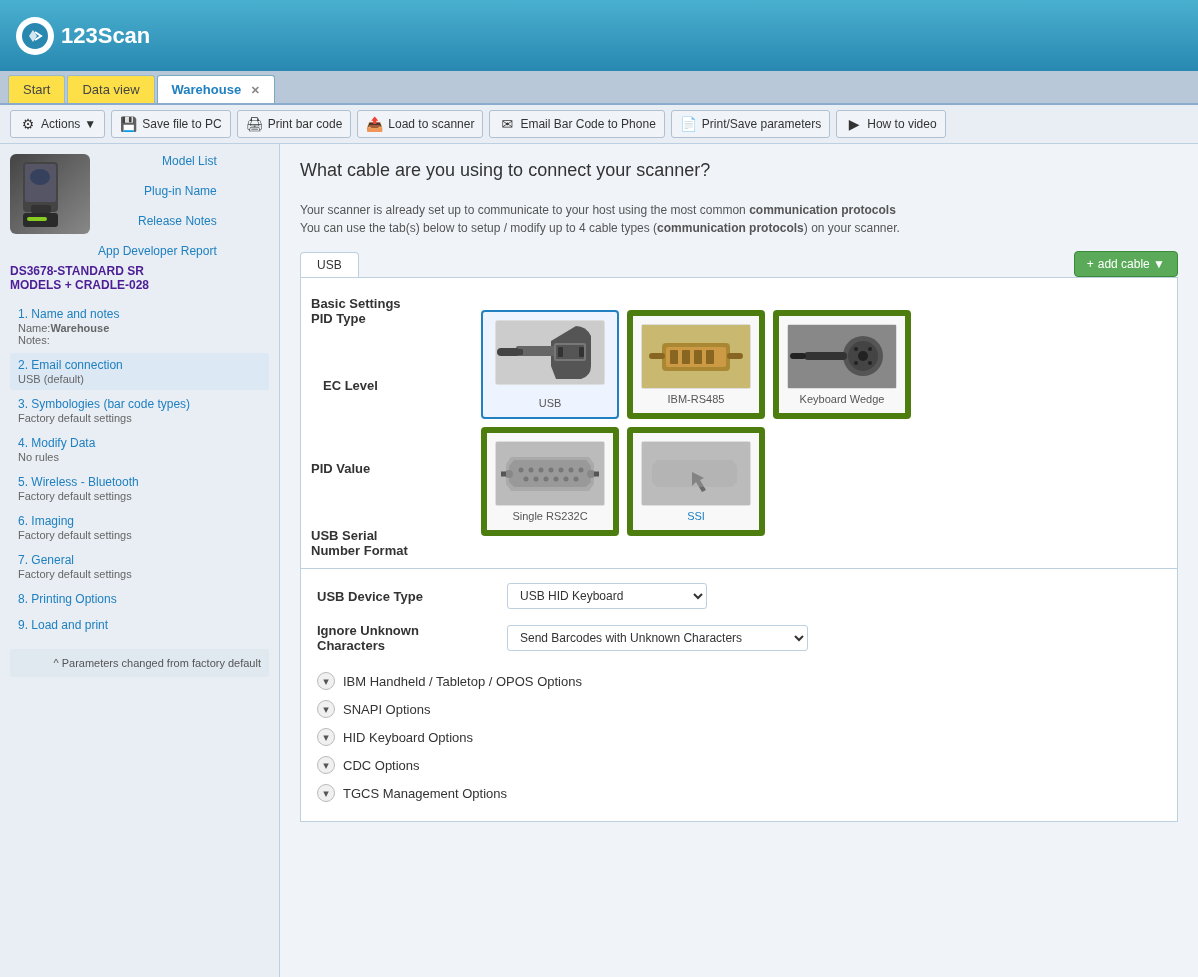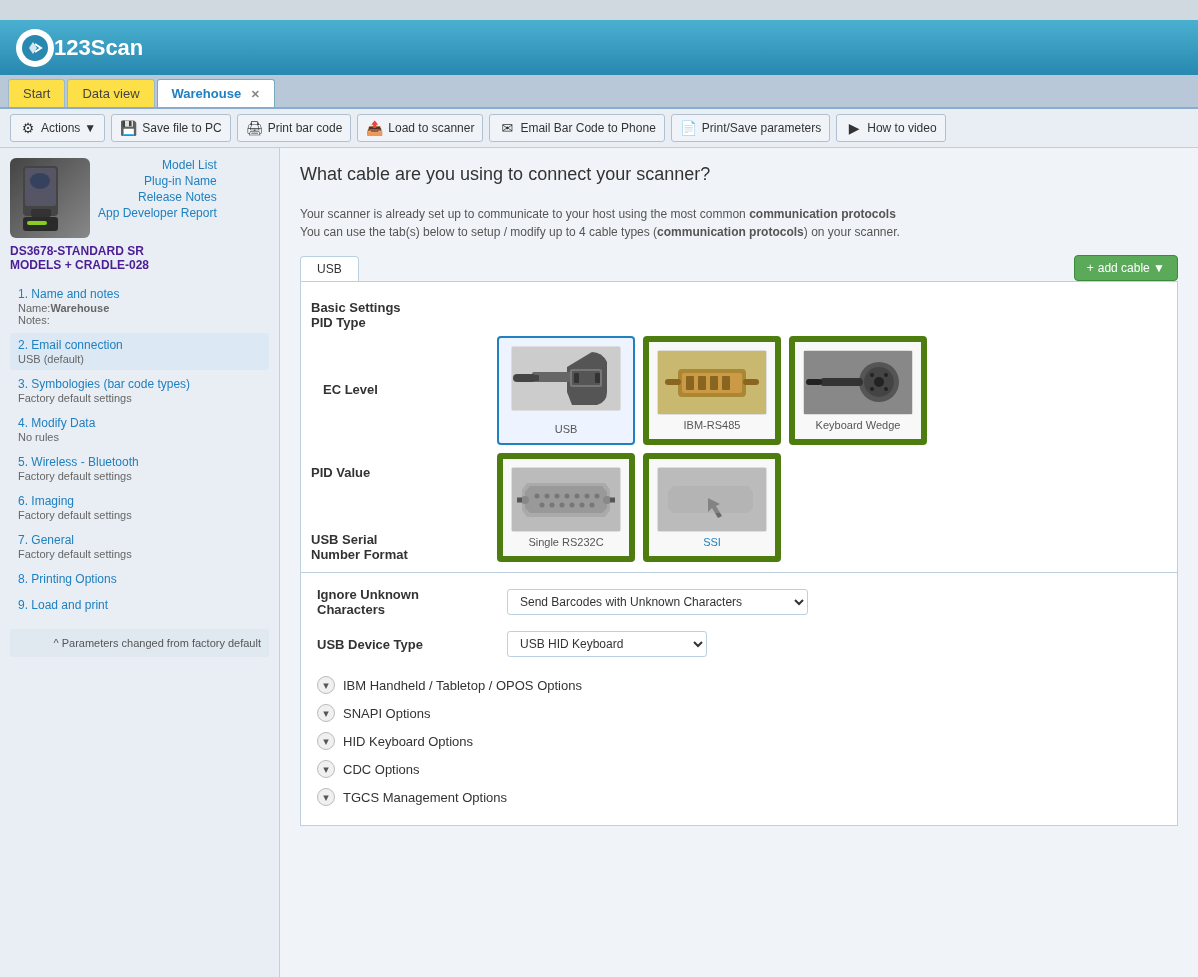--- a/index.html
+++ b/index.html
@@ -1,26 +1,25 @@
 <!DOCTYPE html>
 <html><head>
   <meta charset="utf-8">
   <style>
     * { box-sizing: border-box; margin: 0; padding: 0; }
     body { font-family: Arial, sans-serif; font-size: 13px; background: #d0d8e0; }
 
     
     .app-header {
       background: linear-gradient(to bottom, #4ab0d0, #2888b0);
-      height: 55px;
+      height: 71px;
       display: flex;
       align-items: center;
       padding: 0 16px;
-      gap: 0;
-      margin-top: 20px;
+      gap: 7px;
     }
     .app-logo {
       width: 38px; height: 38px;
       background: white;
       border-radius: 50%;
       display: flex; align-items: center; justify-content: center;
       color: #2888b0; font-weight: bold; font-size: 18px;
     }
     .app-title { color: white; font-size: 22px; font-weight: bold; }
 
@@ -105,21 +104,21 @@
     }
     .scanner-img {
       width: 80px; height: 80px;
       background: linear-gradient(135deg, #444, #888);
       border-radius: 6px;
       display: flex; align-items: center; justify-content: center;
       position: relative;
       overflow: hidden;
     }
     .scanner-links {
-      display: flex; flex-direction: column; align-items: flex-end; gap: 2px;
+      display: flex; flex-direction: column; align-items: flex-end; gap: 16px;
       font-size: 12px;
     }
     .scanner-links a { color: #2080c0; text-decoration: none; cursor: pointer; }
     .scanner-name {
       font-size: 12px; font-weight: bold; color: #4c1d95;
       margin-top: 6px; text-align: left; width: 100%;
     }
 
     
     .nav-section { margin-top: 10px; }
@@ -422,21 +421,21 @@
         </div>
       </div>
       <div style="flex:1"></div>
       <button class="add-cable-btn">
         <span>+</span>
         <span> add cable ▼</span>
       </button>
     </div>
 
     <div class="cable-grid-container">
-      <div style="display:flex; gap:16px; align-items:flex-end;">
+      <div style="display:flex; align-items:center;">
 
         <div style="min-width:170px; padding-top:8px;">
           <div style="margin-bottom:52px; font-weight:bold; font-size:13px; color:#333;">Basic Settings<br>PID Type</div>
           <div style="margin-bottom:68px; font-weight:bold; font-size:13px; color:#333;padding-left:12px;">EC Level</div>
           <div style="margin-bottom:52px; font-weight:bold; font-size:13px; color:#333;">PID Value</div>
           <div style="font-weight:bold; font-size:13px; color:#333;">USB Serial<br>Number Format</div>
         </div>
 
         <div class="cable-grid">
 
@@ -541,37 +540,37 @@
             </div>
             <span style="color:#2080c0">SSI</span>
           </div>
         </div>
       </div>
     </div>
 
     <div class="settings-panel">
 
       <div class="setting-row">
-        <div class="setting-label">Ignore Unknown<br>Characters</div>
-        <select class="setting-select" style="min-width:300px;">
-          <option>Send Barcodes with Unknown Characters</option>
-          <option>Do Not Send Barcodes with Unknown Characters</option>
-        </select>
-      </div>
-
-      <div class="setting-row">
         <div class="setting-label">USB Device Type</div>
         <select class="setting-select">
           <option>USB HID Keyboard</option>
           <option>USB CDC Serial</option>
           <option>USB HID POS</option>
           <option>IBM Table Top USB</option>
         </select>
       </div>
 
+      <div class="setting-row">
+        <div class="setting-label">Ignore Unknown<br>Characters</div>
+        <select class="setting-select" style="min-width:300px;">
+          <option>Send Barcodes with Unknown Characters</option>
+          <option>Do Not Send Barcodes with Unknown Characters</option>
+        </select>
+      </div>
+
       <div class="collapsible-section">
         <div class="collapsible-item">
           <span class="collapse-icon">▾</span>
           <span>IBM Handheld / Tabletop / OPOS Options</span>
         </div>
         <div class="collapsible-item">
           <span class="collapse-icon">▾</span>
           <span>SNAPI Options</span>
         </div>
         <div class="collapsible-item">

